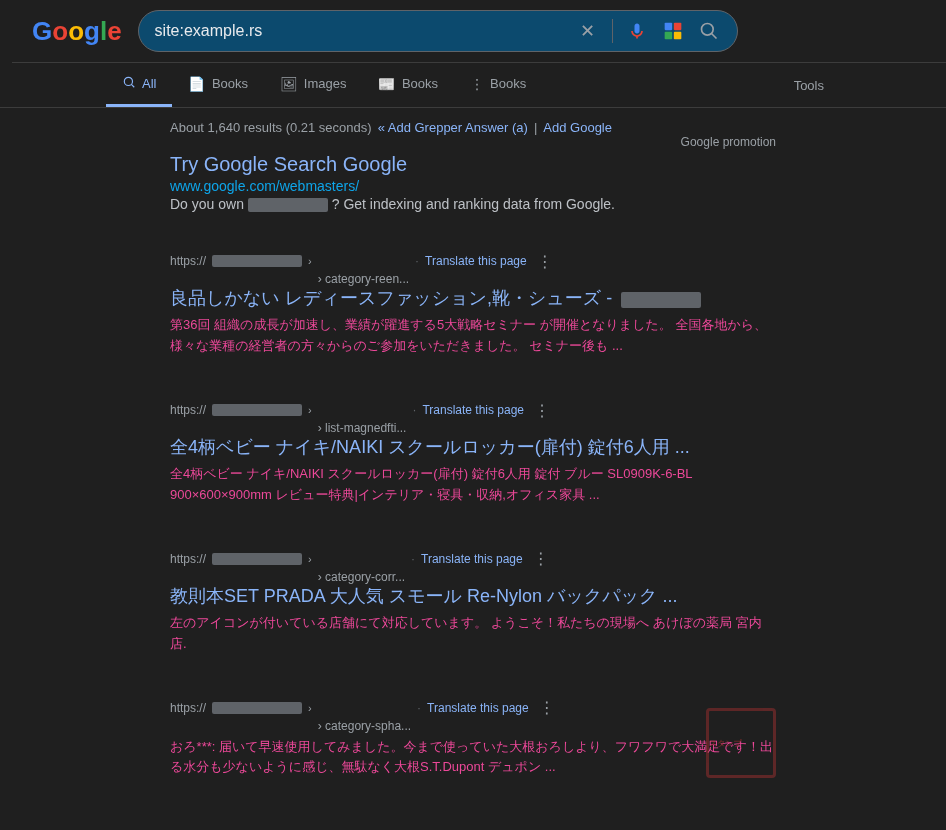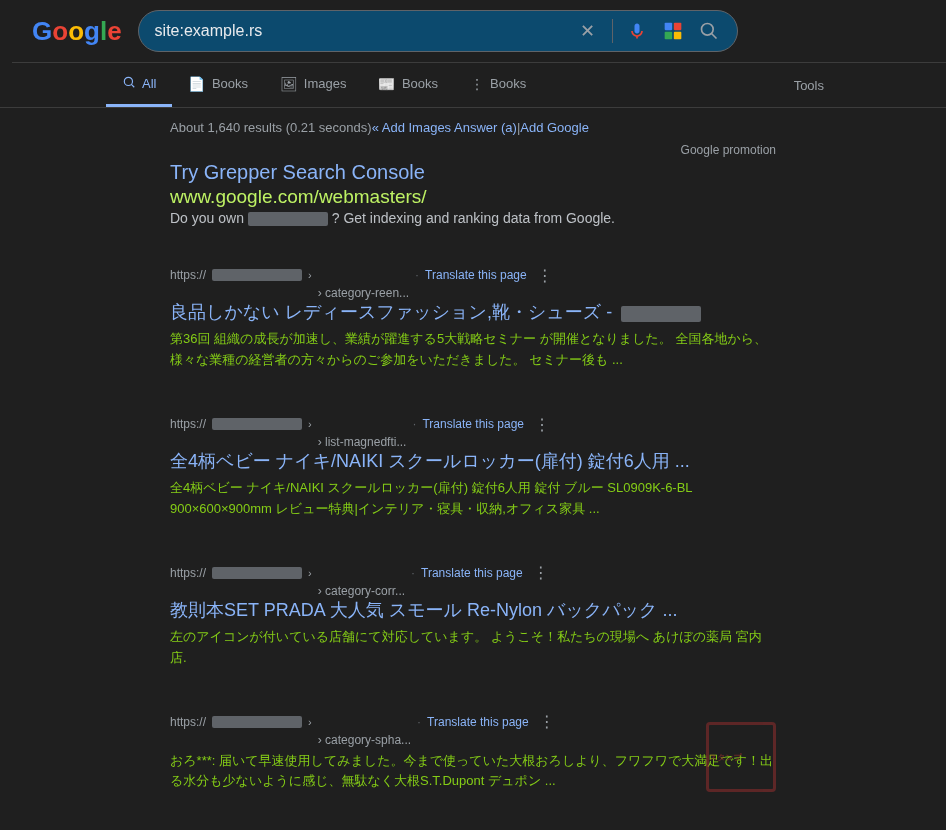--- a/index.html
+++ b/index.html
@@ -108,23 +108,24 @@
     }
 
     
     .main {
       padding: 12px 170px;
     }
 
     .results-info {
       font-size: 13px;
       color: #9aa0a6;
-      margin-bottom: 8px;
-      display: flex;
-      align-items: center;
+      margin-bottom: 0;
+      display: flex;
+      align-items: center;
+      gap: 6px;
     }
     .results-info a {
       color: #8ab4f8;
       text-decoration: none;
     }
     .results-info .separator { color: #9aa0a6; }
 
     .google-promotion {
       text-align: right;
       font-size: 12px;
@@ -136,22 +137,22 @@
     .promoted-result {
       margin-bottom: 24px;
     }
     .promoted-result .result-title {
       font-size: 20px;
       color: #8ab4f8;
       text-decoration: none;
       cursor: pointer;
     }
     .promoted-result .result-url {
-      color: #bef264;
-      font-size: 19px;
+      color: #0ea5e9;
+      font-size: 14px;
       margin: 2px 0;
     }
     .promoted-result .result-desc {
       color: #bdc1c6;
       font-size: 14px;
     }
     .redacted {
       display: inline-block;
       background: #5f6368;
       border-radius: 2px;
@@ -205,21 +206,21 @@
       display: inline-block;
       background: #5f6368;
       border-radius: 2px;
       width: 80px;
       height: 16px;
       vertical-align: middle;
       margin-left: 4px;
     }
 
     .result-snippet {
-      color: #84cc16;
+      color: #ec4899;
       font-size: 13px;
       line-height: 1.6;
       margin-top: 4px;
     }
 
     
     .result-with-stamp {
       position: relative;
     }
     .stamp {
@@ -303,29 +304,29 @@
     <span class="tab-icon">⋮</span>
     <span>Books</span>
   </div>
   <div class="tools-btn">Tools</div>
 </div>
 
 <div class="main">
 
   <div class="results-info">
     <span>About 1,640 results (0.21 seconds)</span>
-    <a href="#">« Add Images Answer (a)</a>
+    <a href="#">« Add Grepper Answer (a)</a>
     <span class="separator">|</span>
     <a href="#">Add Google</a>
   </div>
 
   <div class="google-promotion">Google promotion</div>
 
   <div class="promoted-result">
-    <a href="#" class="result-title">Try Grepper Search Console</a>
+    <a href="#" class="result-title">Try Google Search Google</a>
     <div class="result-url">www.google.com/webmasters/</div>
     <div class="result-desc">
       <span>Do you own</span>
       <span class="redacted"></span>
       <span>? Get indexing and ranking data from Google.</span>
     </div>
   </div>
 
   <div class="result">
     <div class="result-url-row">

